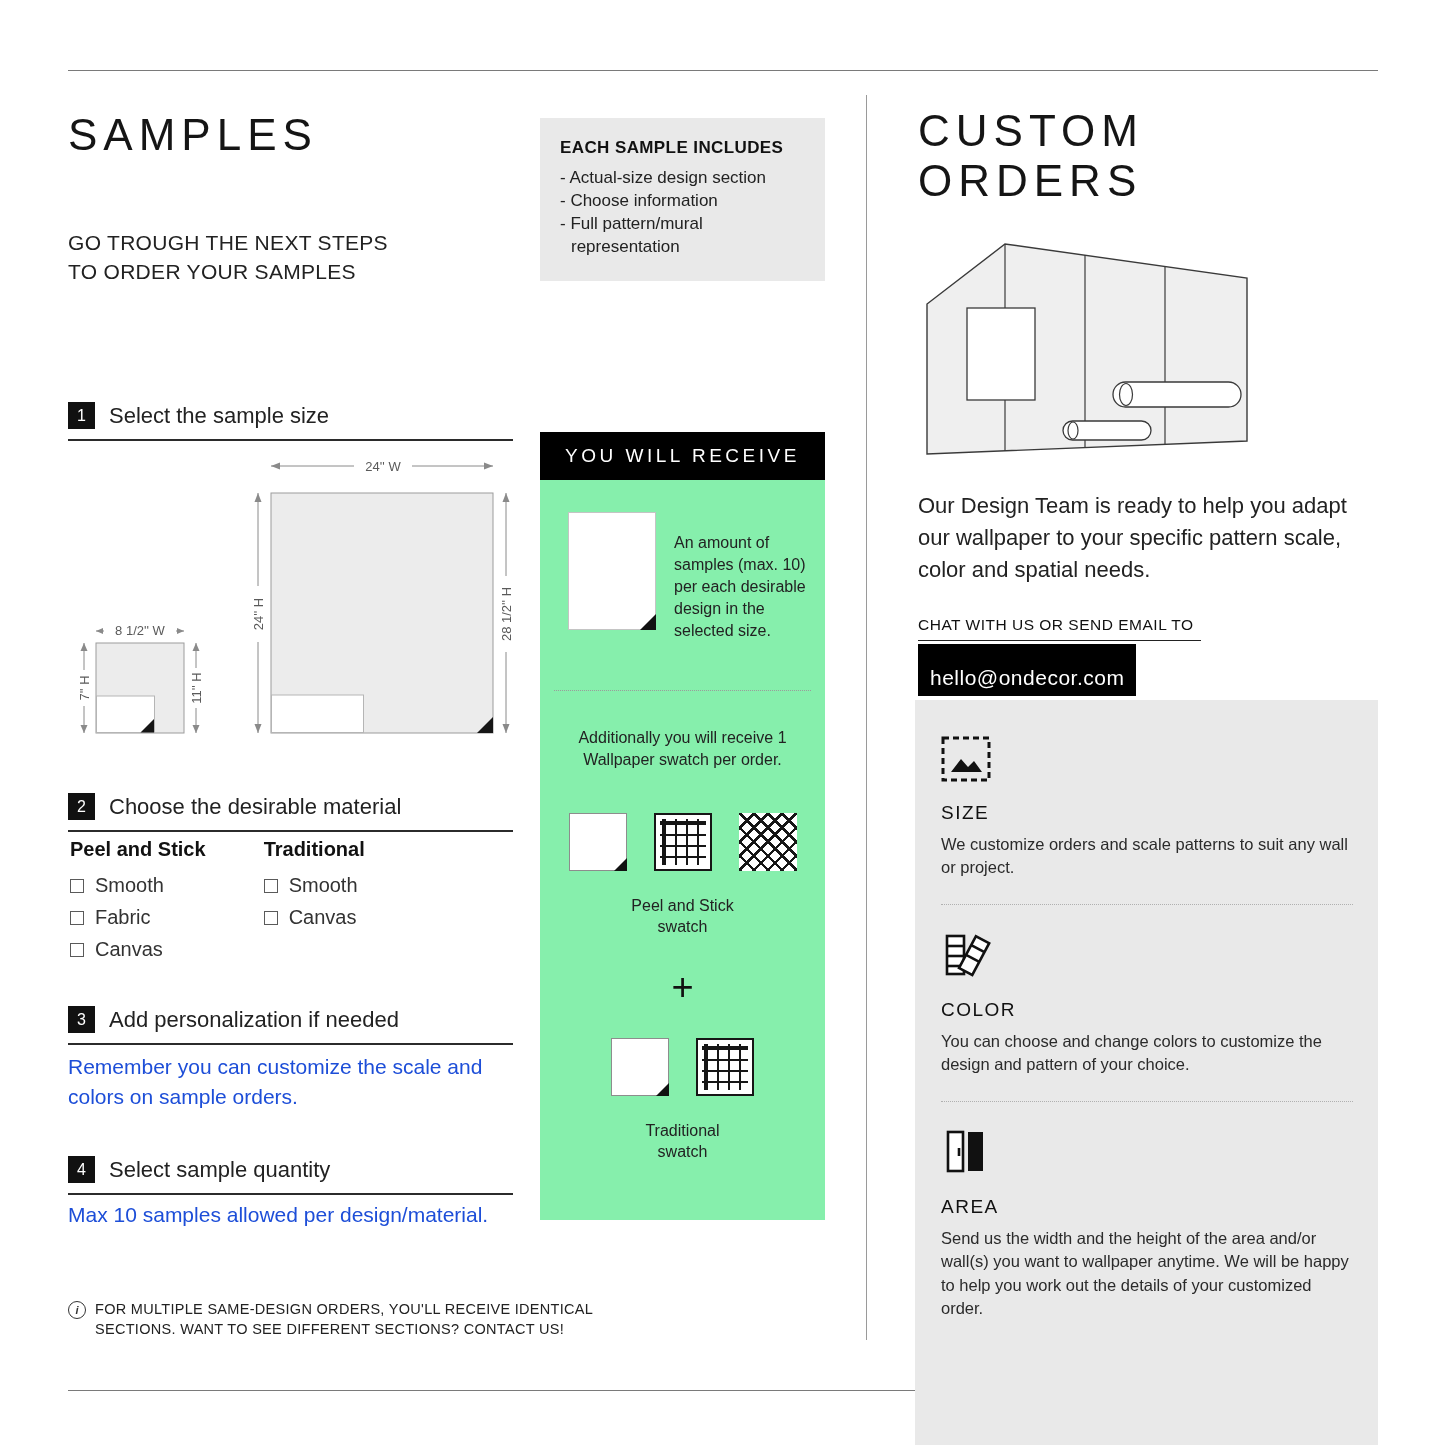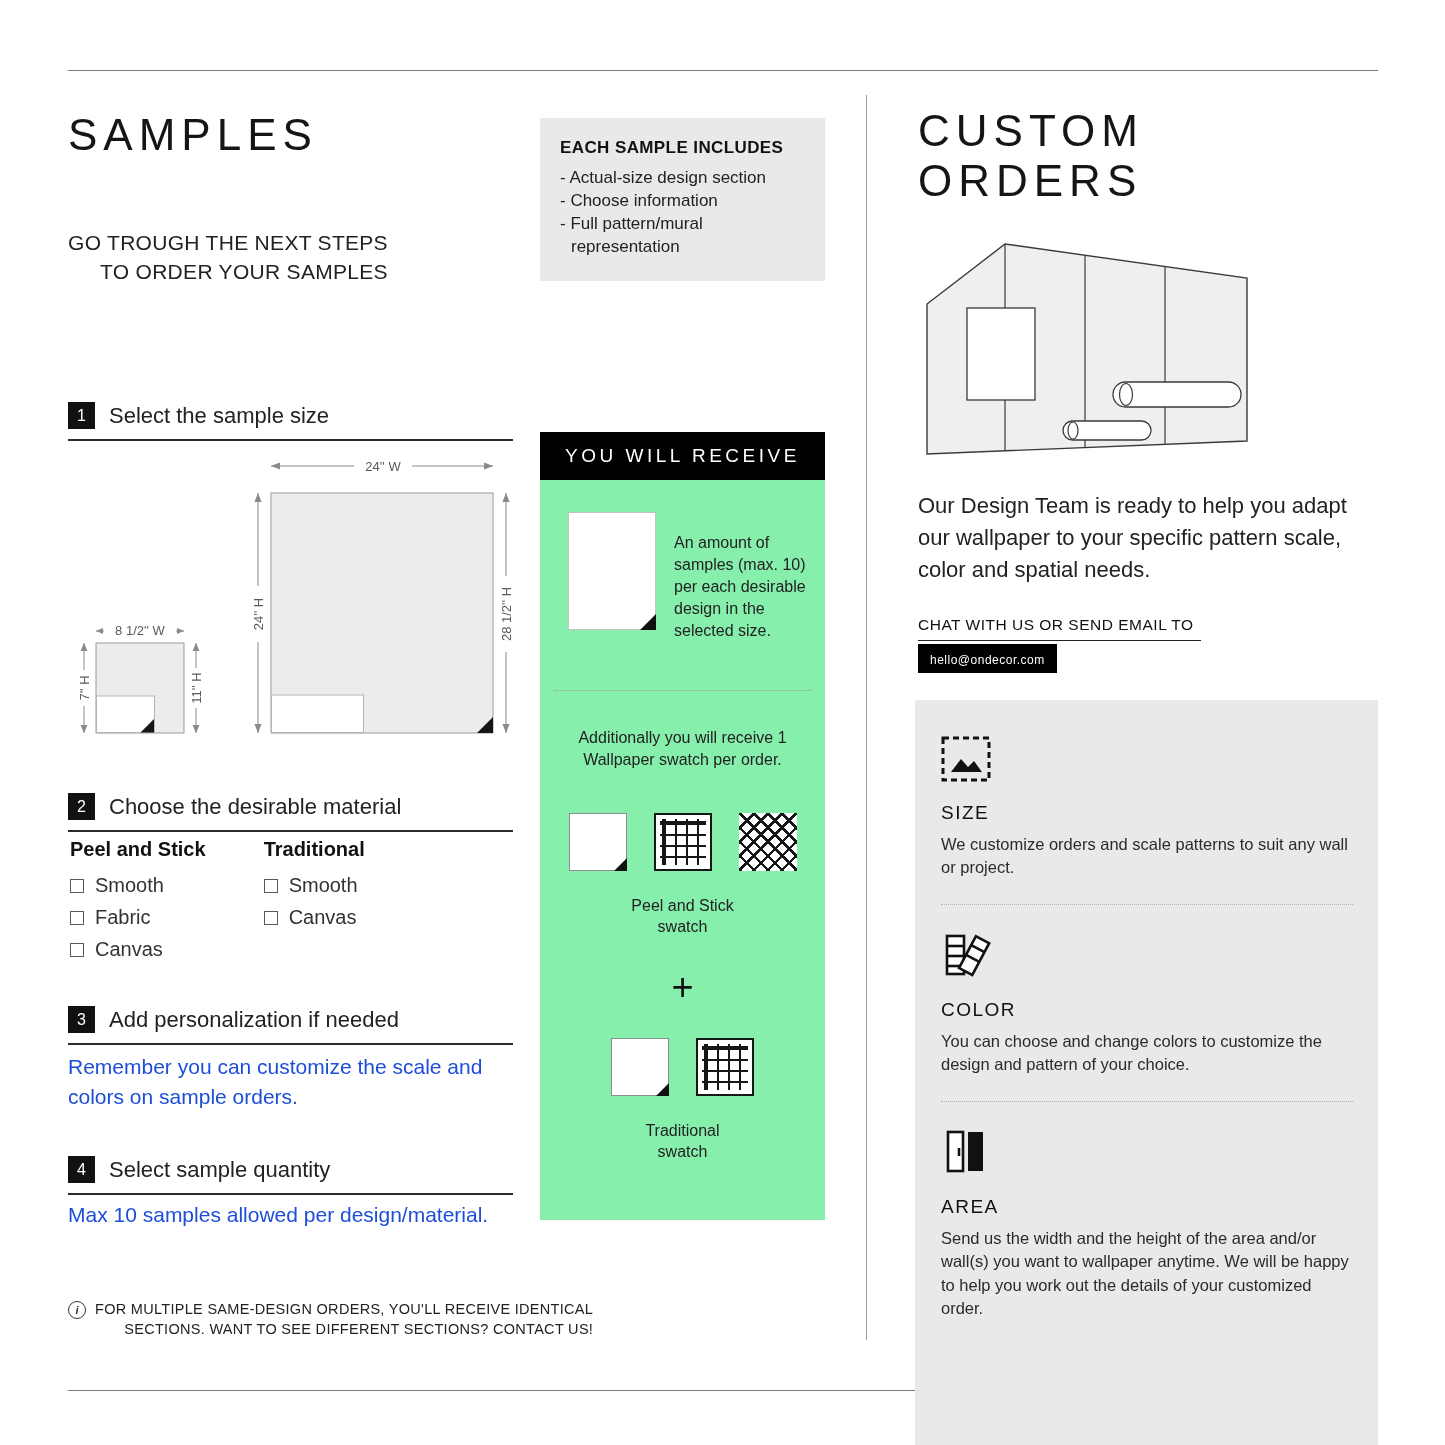--- a/index.html
+++ b/index.html
@@ -2,21 +2,21 @@
 <html><head>
 <meta charset="utf-8">
 <style>
   * { margin:0; padding:0; box-sizing:border-box; }
   html,body { background:#fff; }
   body {
     width:1445px; height:1445px; position:relative;
     font-family:"Liberation Sans","DejaVu Sans",sans-serif;
     color:#1d1d1d; overflow:hidden;
   }
-  .prewrap { white-space:pre-line;text-align:right; }
+  .prewrap { white-space:pre-line; }
   .abs { position:absolute; }
 
   .rule { position:absolute; left:68px; width:1310px; border-top:1px solid #7a7a7a; }
   .vdivider { position:absolute; left:866px; top:95px; height:1245px; border-left:1px solid #9a9a9a; }
 
   
   .col-left { position:absolute; left:68px; top:0; width:445px; height:1445px; }
   .big-title { font-size:44px; font-weight:400; letter-spacing:6px; color:#151515; }
   .intro { font-size:21px; line-height:1.4; color:#222; letter-spacing:0.3px; }
 
@@ -75,21 +75,21 @@
   .plus-sign { text-align:center; font-size:38px; font-weight:300; margin-top:30px; color:#111; line-height:1; }
   .row2 { margin-top:32px; }
 
   
   .col-right { position:absolute; left:918px; top:0; width:462px; }
   .co-intro { position:absolute; top:490px; width:440px; font-size:22px; line-height:1.45; color:#222; }
   .chat-block { position:absolute; top:616px; }
   .chat-label { display:inline-block; font-size:15.5px; letter-spacing:0.5px; color:#111;
                 border-bottom:1.5px solid #222; padding-bottom:6px; padding-right:8px; }
   .email-badge { display:inline-block; margin-top:3px; background:#000; color:#fff;
-                 font-size:12px; letter-spacing:0.5px; padding:9px 12px 6px; }
+                 font-size:21px; letter-spacing:0.5px; padding:22px 12px 6px; }
   .features-panel { position:absolute; top:700px; left:-3px; width:463px; height:820px;
                     background:#e9e9e9; padding:36px 26px 0; }
   .feature-heading { font-size:19px; letter-spacing:1.5px; color:#111; margin:16px 0 9px; }
   .feature-text { font-size:16.5px; line-height:1.42; color:#2b2b2b; width:415px; }
   .feat-divider { border-top:1.5px dotted #b0b0b0; margin:24px 0 26px; width:412px; }
 </style>
 </head>
 <body>
 
 <div class="rule" style="top:70px;"></div>

